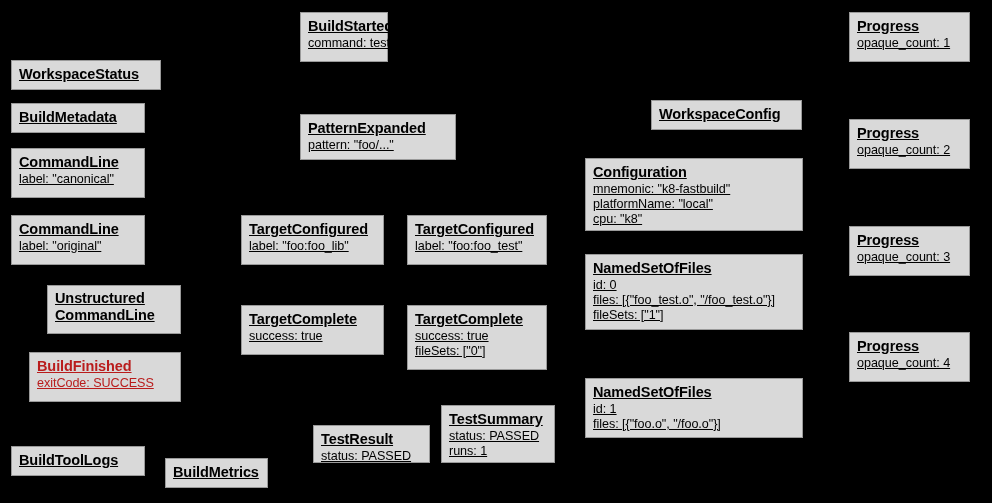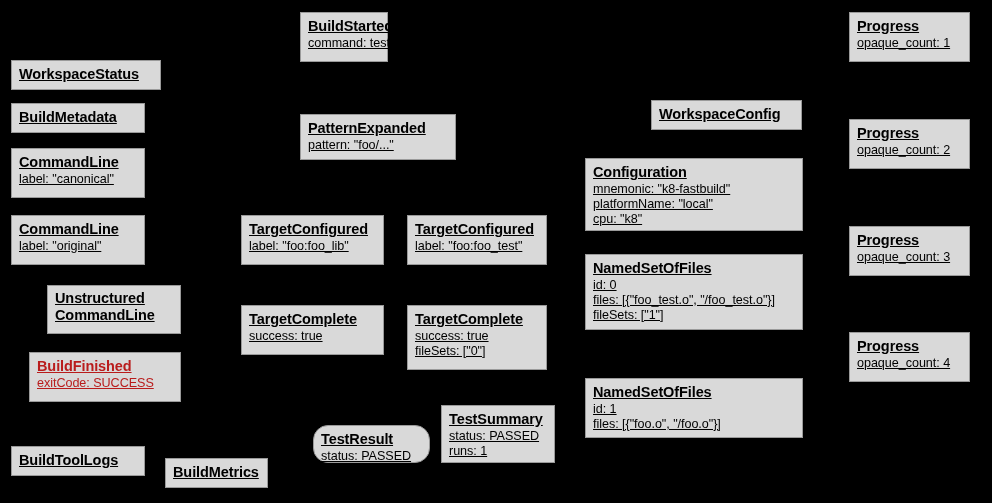--- a/index.html
+++ b/index.html
@@ -78,21 +78,21 @@
     <div class="node" style="left: 407px; top: 215px; width: 140px; height: 50px; background: rgb(217, 217, 217); border-color: rgb(154, 154, 154); color: rgb(0, 0, 0);"><div class="node-title">TargetConfigured</div><div class="node-fields">
         <div class="node-field">label: "foo:foo_test"</div>
       </div></div>
     <div class="node" style="left: 241px; top: 305px; width: 143px; height: 50px; background: rgb(217, 217, 217); border-color: rgb(154, 154, 154); color: rgb(0, 0, 0);"><div class="node-title">TargetComplete</div><div class="node-fields">
         <div class="node-field">success: true</div>
       </div></div>
     <div class="node" style="left: 407px; top: 305px; width: 140px; height: 65px; background: rgb(217, 217, 217); border-color: rgb(154, 154, 154); color: rgb(0, 0, 0);"><div class="node-title">TargetComplete</div><div class="node-fields">
         <div class="node-field">success: true</div>
         <div class="node-field">fileSets: ["0"]</div>
       </div></div>
-    <div class="node" style="left: 313px; top: 425px; width: 117px; height: 38px; background: rgb(217, 217, 217); border-color: rgb(154, 154, 154); color: rgb(0, 0, 0); border-radius: 15px;"><div class="node-title">TestResult</div><div class="node-fields">
+    <div class="node" style="left: 313px; top: 425px; width: 117px; height: 38px; background: rgb(217, 217, 217); border-color: rgb(154, 154, 154); color: rgb(0, 0, 0);"><div class="node-title">TestResult</div><div class="node-fields">
         <div class="node-field">status: PASSED</div>
       </div></div>
     <div class="node" style="left: 441px; top: 405px; width: 114px; height: 58px; background: rgb(217, 217, 217); border-color: rgb(154, 154, 154); color: rgb(0, 0, 0);"><div class="node-title">TestSummary</div><div class="node-fields">
         <div class="node-field">status: PASSED</div>
         <div class="node-field">runs: 1</div>
       </div></div>
     <div class="node" style="left: 651px; top: 73px; width: 151px; height: 30px; background: rgb(217, 217, 217); border-color: rgb(154, 154, 154); color: rgb(0, 0, 0); margin-top: 27px;"><div class="node-title">WorkspaceConfig</div></div>
     <div class="node" style="left: 585px; top: 158px; width: 218px; height: 73px; background: rgb(217, 217, 217); border-color: rgb(154, 154, 154); color: rgb(0, 0, 0);"><div class="node-title">Configuration</div><div class="node-fields">
         <div class="node-field">mnemonic: "k8-fastbuild"</div>
         <div class="node-field">platformName: "local"</div>

